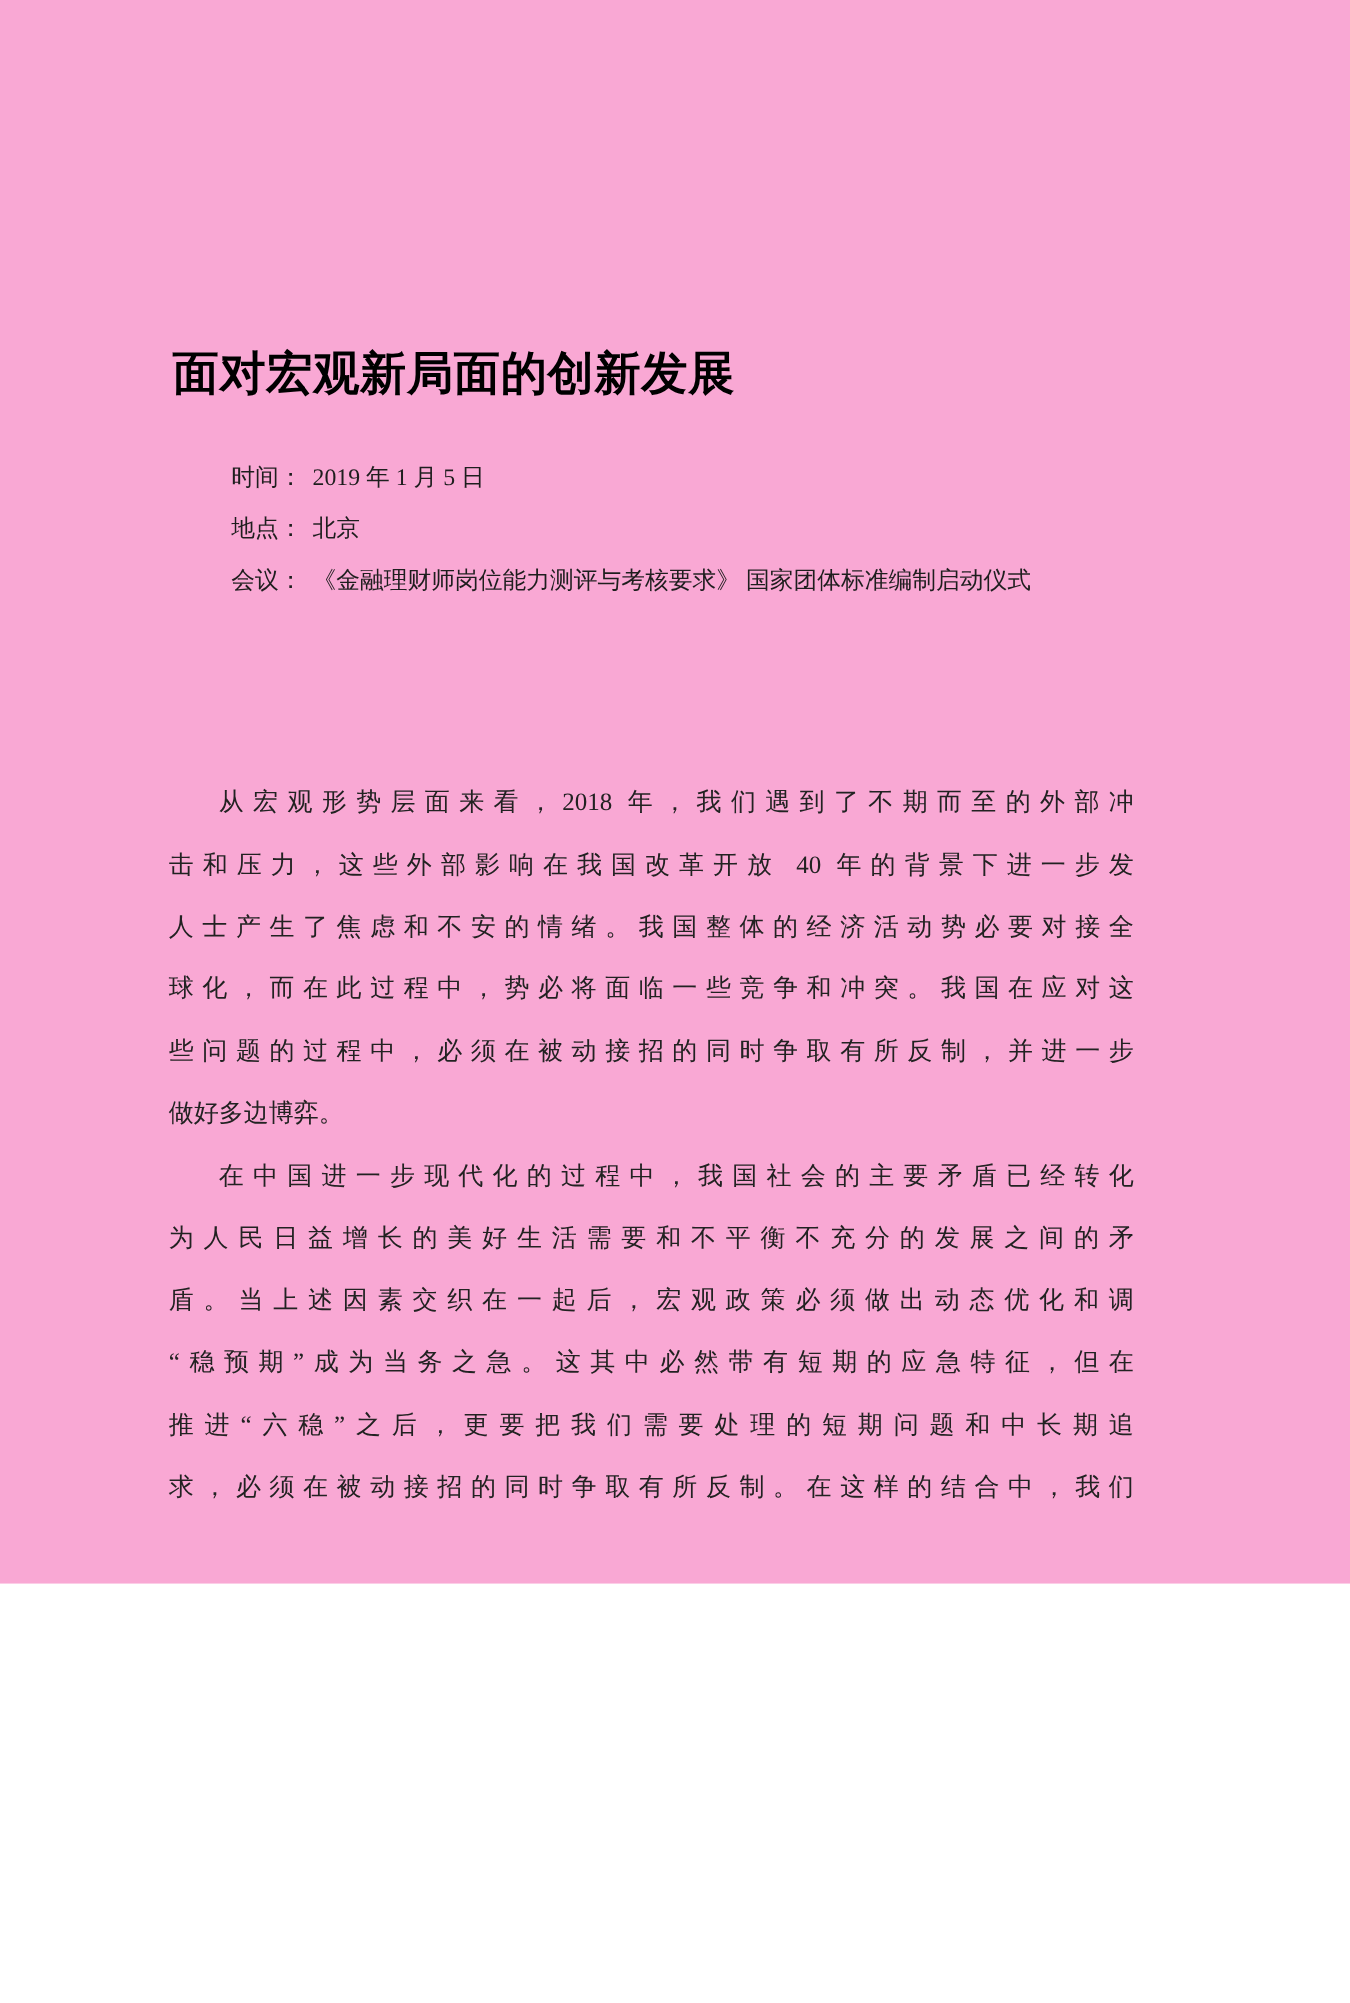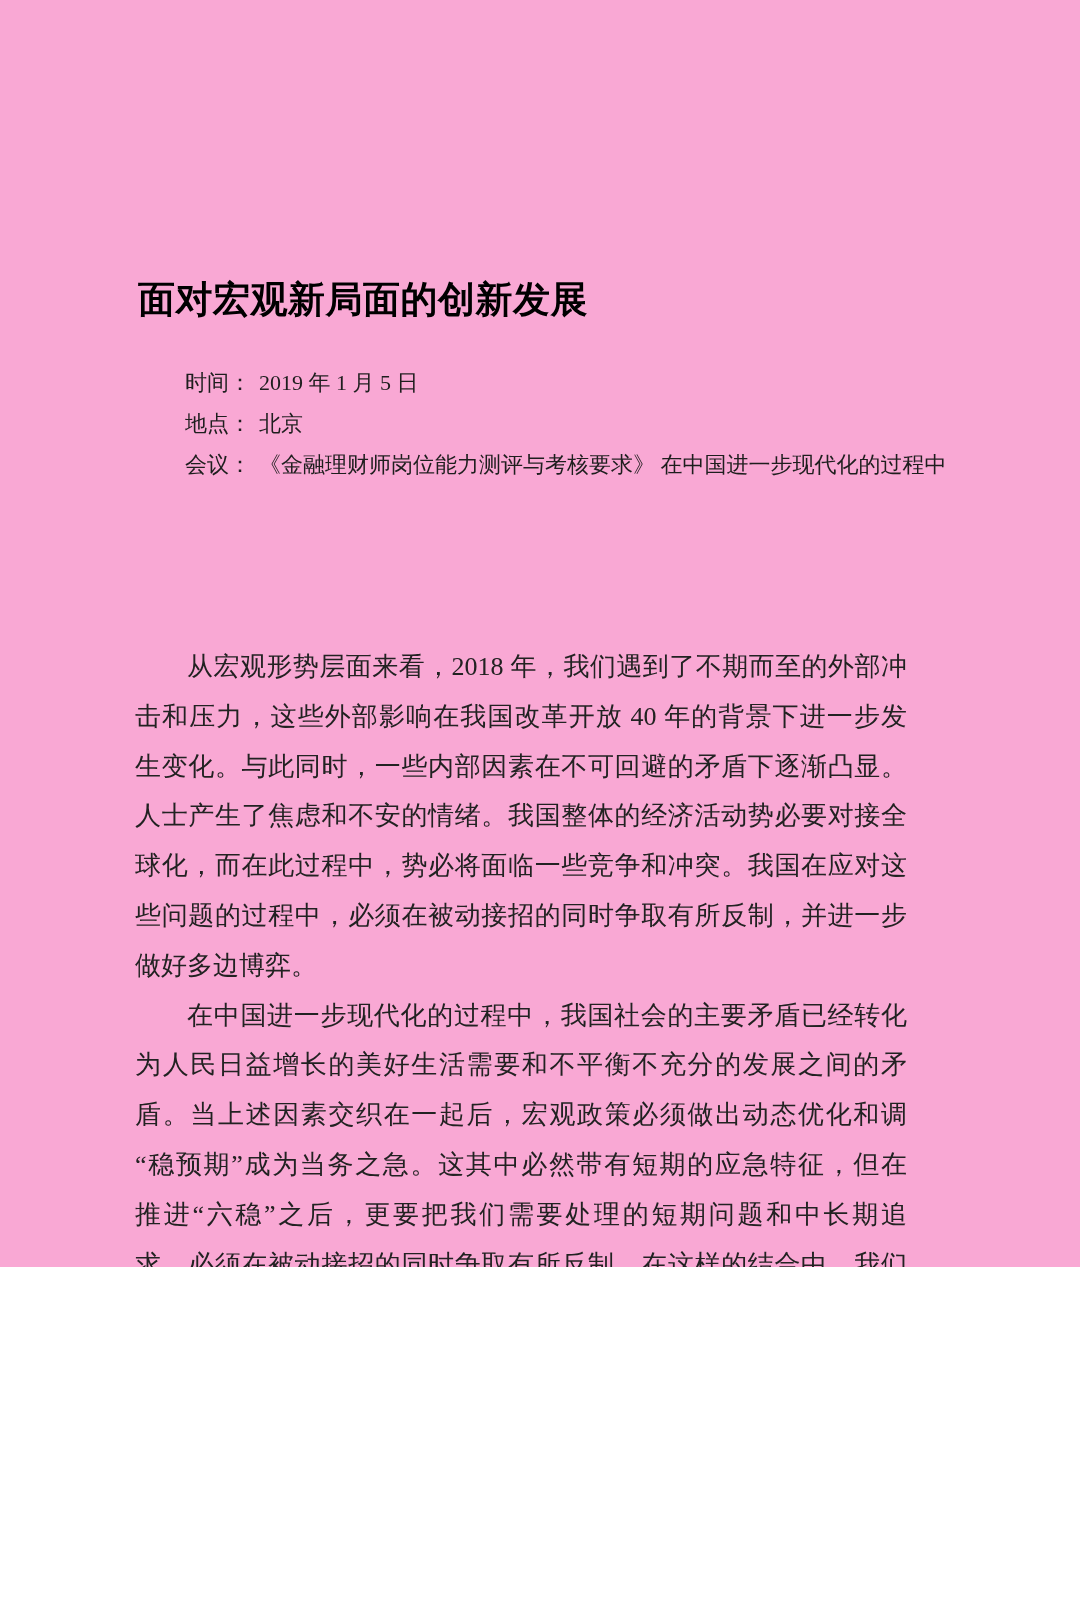--- a/index.html
+++ b/index.html
@@ -25,33 +25,33 @@
     line-height: 44px;
     font-weight: 700;
     color: #000000;
     letter-spacing: 0.5px;
     white-space: nowrap;
   }
   .meta {
     position: absolute;
     left: 185px;
     top: 362px;
-    font-size: 22px;
+    font-size: 19px;
     line-height: 41px;
     color: #1e1e1e;
   }
   .meta-row { white-space: nowrap; }
   .meta-label { display: inline-block; }
   .meta-value { display: inline-block; margin-left: 8px; }
   .body-text {
     position: absolute;
     left: 135px;
-    top: 642px;
+    top: 618px;
     width: 772px;
-    font-size: 26px;
+    font-size: 20px;
     line-height: 49.8px;
     color: #222222;
     word-break: break-all;
   }
   .line {
     text-align: justify;
     text-align-last: justify;
   }
   .line.first { text-indent: 2em; }
   .line.last  { text-align-last: left; }
@@ -64,28 +64,27 @@
   <h1 class="title">面对宏观新局面的创新发展</h1>
 
   <div class="meta">
     <div class="meta-row">
       <span class="meta-label">时间：</span><span class="meta-value">2019 年 1 月 5 日</span>
     </div>
     <div class="meta-row">
       <span class="meta-label">地点：</span><span class="meta-value">北京</span>
     </div>
     <div class="meta-row">
-      <span class="meta-label">会议：</span><span class="meta-value">《金融理财师岗位能力测评与考核要求》 在中国进一步现代化的过程中</span>
+      <span class="meta-label">会议：</span><span class="meta-value">《金融理财师岗位能力测评与考核要求》 国家团体标准编制启动仪式</span>
     </div>
   </div>
 
   <div class="body-text" id="bodytext">
       <div class="line first">从宏观形势层面来看，2018 年，我们遇到了不期而至的外部冲</div>
       <div class="line">击和压力，这些外部影响在我国改革开放 40 年的背景下进一步发</div>
-      <div class="line">生变化。与此同时，一些内部因素在不可回避的矛盾下逐渐凸显。</div>
       <div class="line">人士产生了焦虑和不安的情绪。我国整体的经济活动势必要对接全</div>
       <div class="line">球化，而在此过程中，势必将面临一些竞争和冲突。我国在应对这</div>
       <div class="line">些问题的过程中，必须在被动接招的同时争取有所反制，并进一步</div>
       <div class="line last">做好多边博弈。</div>
       <div class="line first">在中国进一步现代化的过程中，我国社会的主要矛盾已经转化</div>
       <div class="line">为人民日益增长的美好生活需要和不平衡不充分的发展之间的矛</div>
       <div class="line">盾。当上述因素交织在一起后，宏观政策必须做出动态优化和调</div>
       <div class="line">“稳预期”成为当务之急。这其中必然带有短期的应急特征，但在</div>
       <div class="line">推进“六稳”之后，更要把我们需要处理的短期问题和中长期追</div>
       <div class="line">求，必须在被动接招的同时争取有所反制。在这样的结合中，我们</div>

